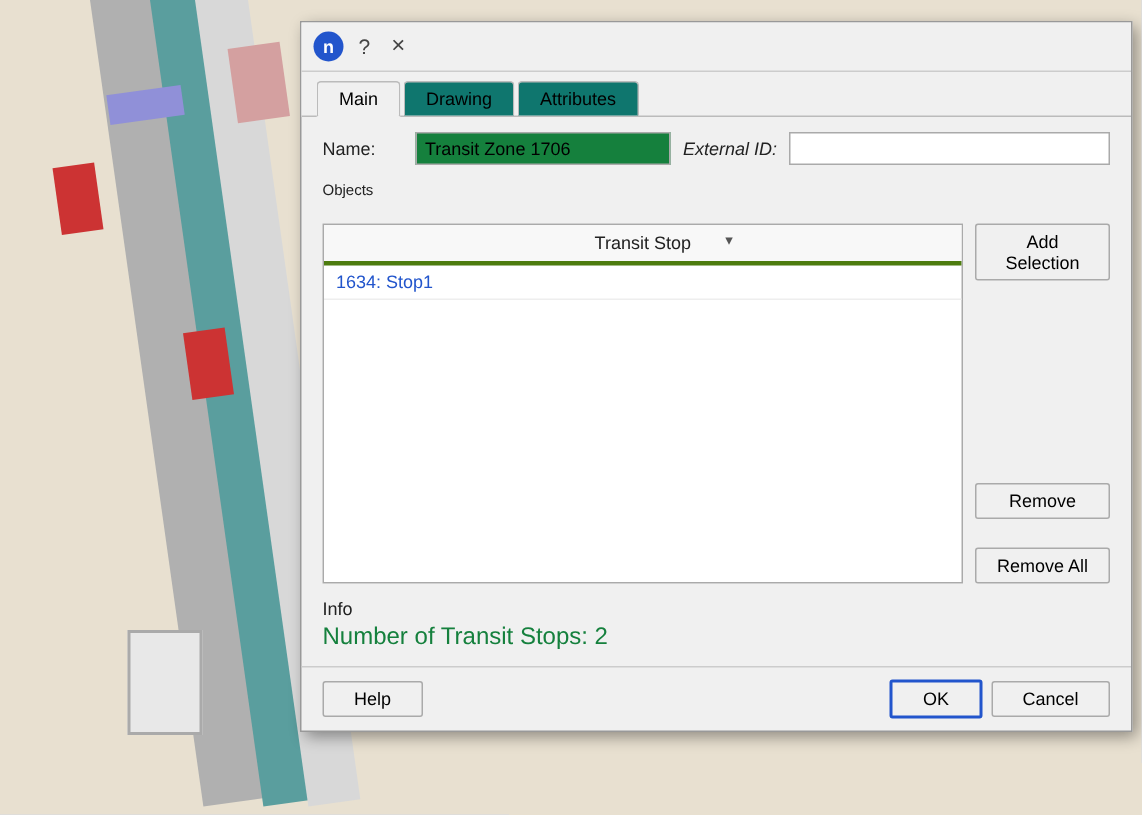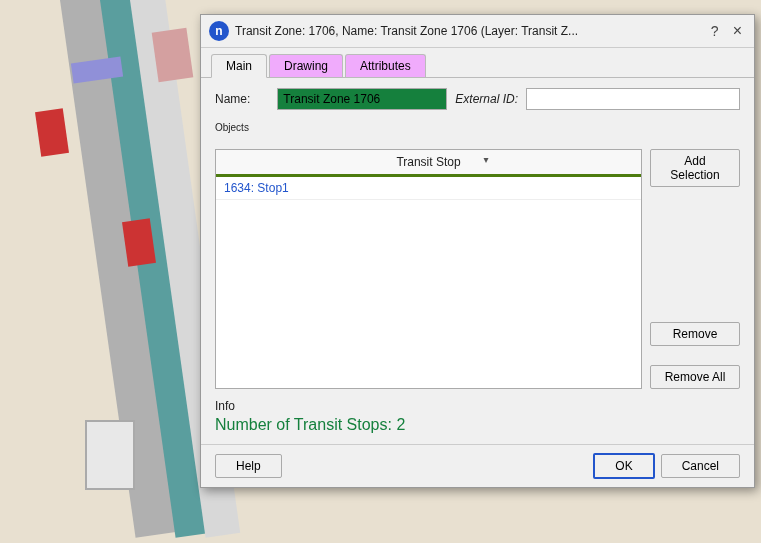--- a/index.html
+++ b/index.html
@@ -158,21 +158,21 @@
       background: #f0f0f0;
       padding: 6px 10px 0;
       border-bottom: 1px solid #bbb;
       gap: 2px;
     }
 
     .tab {
       padding: 4px 14px;
       border: 1px solid #bbb;
       border-bottom: none;
-      background: #f0abfc;
+      background: #0f766e;
       cursor: pointer;
       font-size: 12px;
       border-radius: 3px 3px 0 0;
     }
 
     .tab.active {
       background: #f0f0f0;
       border-bottom: 1px solid #f0f0f0;
       margin-bottom: -1px;
       z-index: 1;
@@ -353,21 +353,20 @@
   <div class="pink-rect"></div>
   <div class="road-dash"></div>
 </div>
 
 <div class="dialog">
 
   <div class="dialog-titlebar">
     <div class="dialog-icon">
       <span>n</span>
     </div>
-    <span class="dialog-title">Transit Zone: 1706, Name: Transit Zone 1706 (Layer: Transit Z...</span>
     <button class="dialog-help-btn">?</button>
     <button class="dialog-close-btn">×</button>
   </div>
 
   <div class="tabs">
     <div class="tab active">Main</div>
     <div class="tab">Drawing</div>
     <div class="tab">Attributes</div>
   </div>
 

